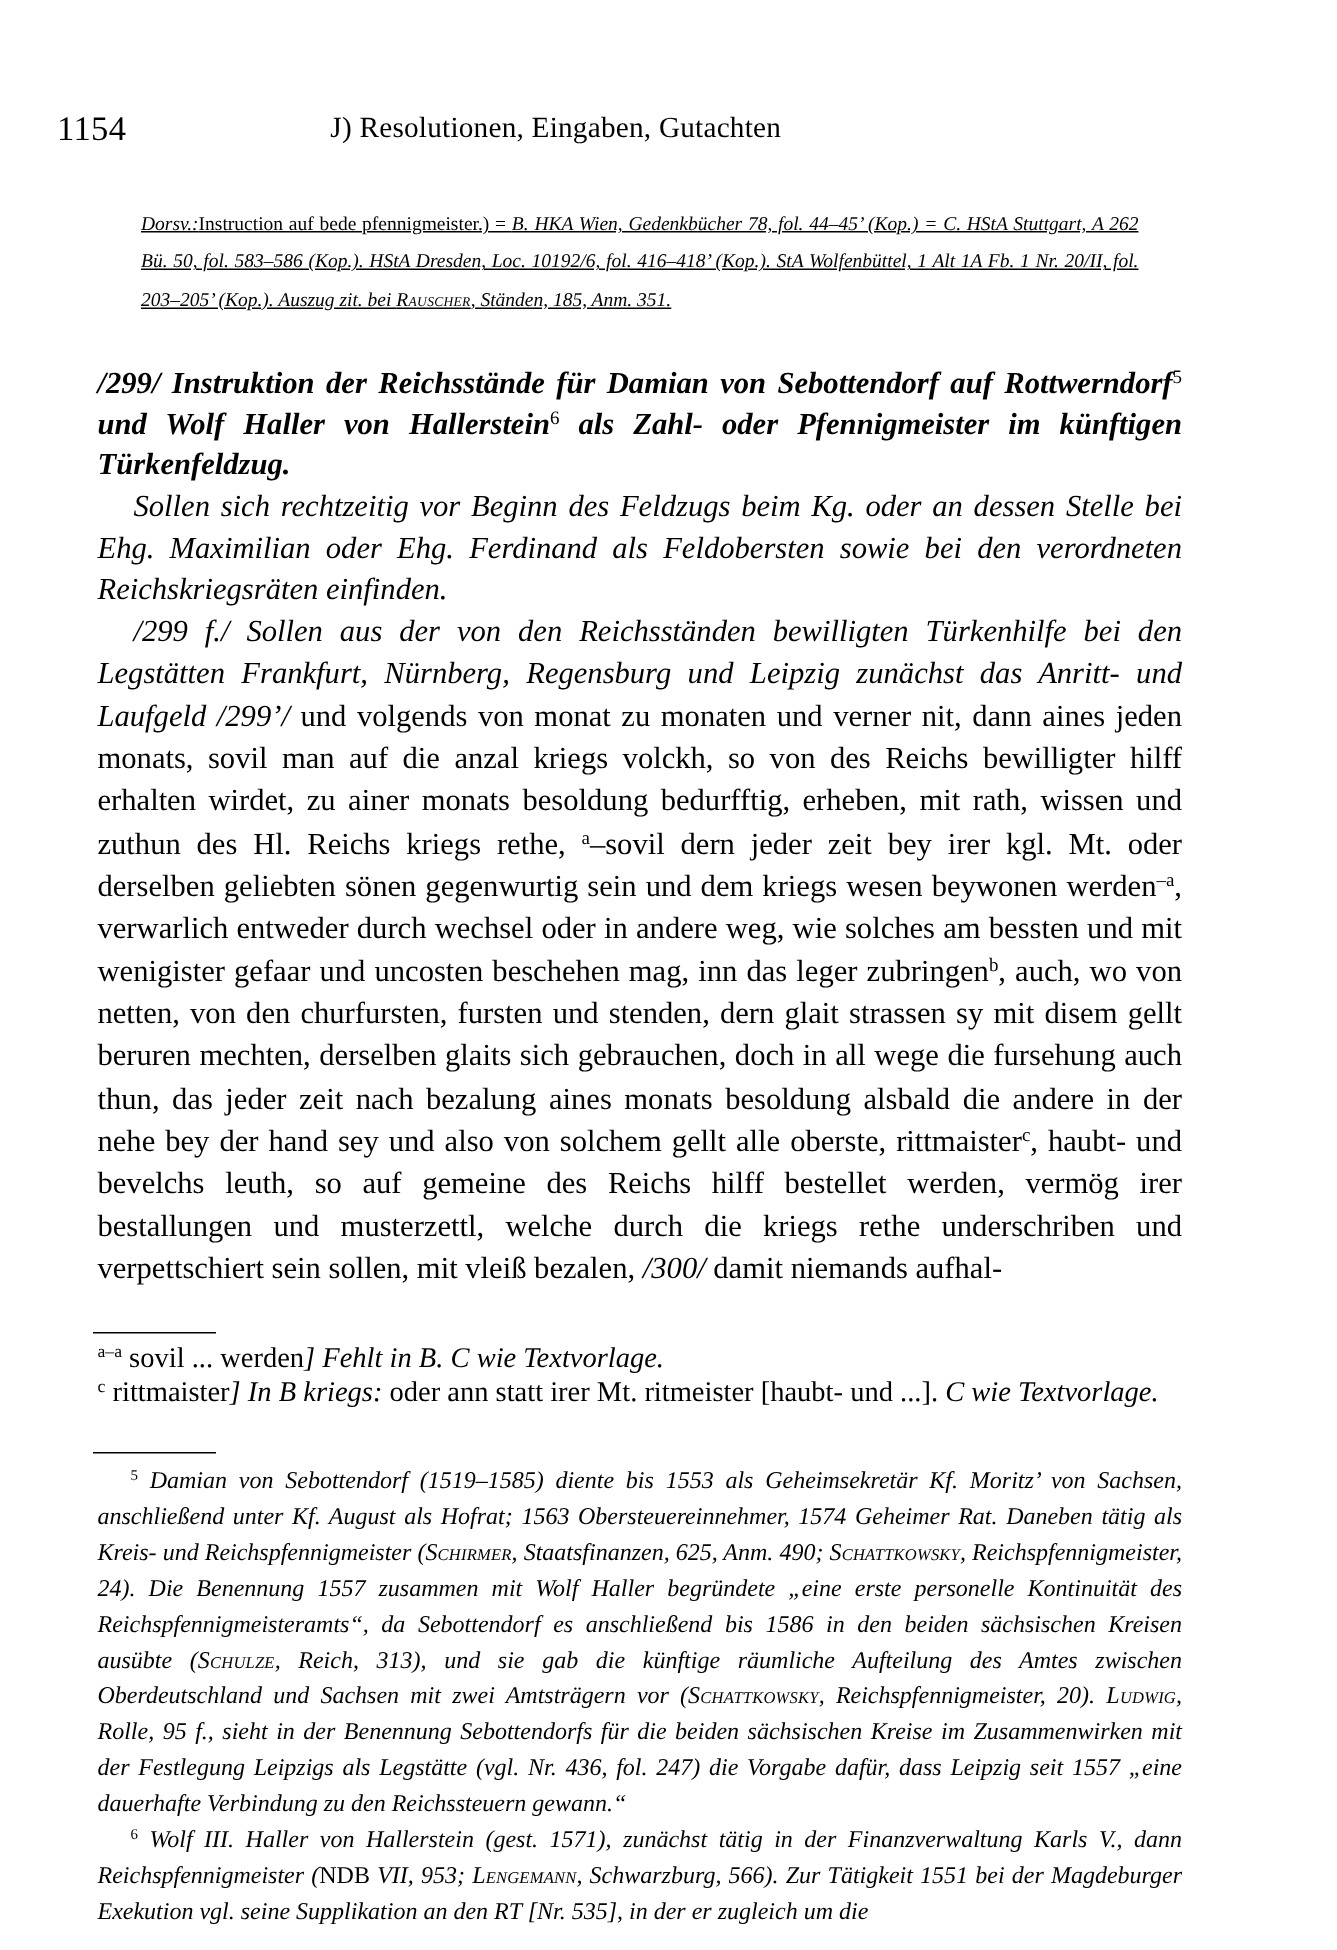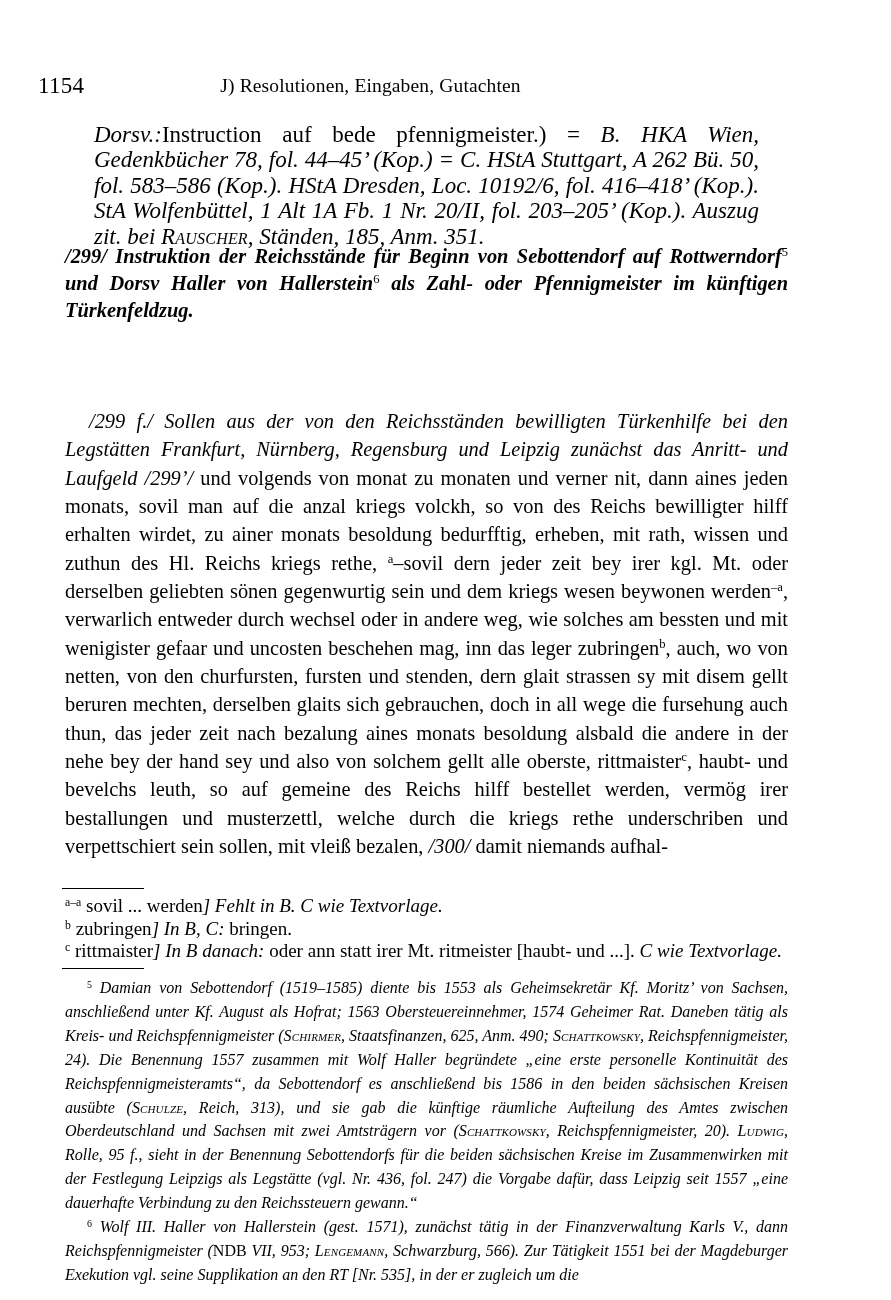--- a/index.html
+++ b/index.html
@@ -54,28 +54,29 @@
 
   
   .col {
     position: absolute;
     left: 65px;
     width: 723px;
   }
 
   
   .src-note {
-    top: 122px;
-    font-size: 23px;
+    top: 136px;
+    font-size: 13px;
     line-height: 25.4px;
     text-align: justify;
     font-style: italic;
     padding-left: 29px;
     width: 694px;
     box-sizing: border-box;
+    text-decoration: underline;
   }
   .src-note .rom { font-style: normal; }
   .sc {
     font-variant: small-caps;
     font-style: italic;
     letter-spacing: .2px;
   }
 
   
   .doc-head {
@@ -174,39 +175,37 @@
   <div class="running-head">
     <div class="folio">1154</div>
     <div class="head-title">J) Resolutionen, Eingaben, Gutachten</div>
   </div>
 
   <div class="col src-note">
     <i>Dorsv.:</i><span class="rom">Instruction auf bede pfennigmeister.) = </span><span>B. HKA Wien, Gedenkbücher 78, fol. 44–45’ (Kop.) = C. HStA Stuttgart, A 262 Bü. 50, fol. 583–586 (Kop.). HStA Dresden, Loc. 10192/6, fol. 416–418’ (Kop.). StA Wolfenbüttel, 1 Alt 1A Fb. 1 Nr. 20/II, fol. 203–205’ (Kop.). Auszug zit. bei </span><span class="sc">Rauscher</span><span>, Ständen, 185, Anm. 351.</span>
   </div>
 
   <div class="col doc-head">
-    <span>/299/</span><span> Instruktion der Reichsstände für Beginn von Sebottendorf auf  Rottwerndorf</span><sup>5</sup><span> und Dorsv Haller von Hallerstein</span><sup>6</sup><span> als Zahl- oder Pfennigmeister im künftigen Türkenfeldzug.</span>
-  </div>
-
+    <span>/299/</span><span> Instruktion der Reichsstände für Damian von Sebottendorf auf  Rottwerndorf</span><sup>5</sup><span> und Wolf Haller von Hallerstein</span><sup>6</sup><span> als Zahl- oder Pfennigmeister im künftigen Türkenfeldzug.</span>
+  </div>
+
+  <div class="col regest">Sollen sich rechtzeitig vor Beginn des Feldzugs beim Kg. oder an dessen Stelle bei Ehg. Maximilian oder Ehg. Ferdinand als Feldobersten sowie bei den verordneten Reichskriegsräten einfinden.</div>
 
   <div class="col body-text">
     <i>/299 f./</i><i> Sollen aus der von den Reichsständen bewilligten Türkenhilfe bei den Legstätten Frankfurt, Nürnberg, Regensburg und Leipzig zunächst das Anritt- und Laufgeld </i><i>/299’/</i><span> und volgends von monat zu monaten und verner nit, dann aines jeden monats, sovil man auf die anzal kriegs volckh, so von des Reichs bewilligter hilff erhalten wirdet, zu ainer monats besoldung bedurfftig, erheben, mit rath, wissen und zuthun des Hl. Reichs kriegs rethe, </span><sup>a</sup><span>–sovil dern jeder zeit bey irer kgl. Mt. oder derselben geliebten sönen gegenwurtig sein und dem kriegs wesen beywonen werden</span><sup>–a</sup><span>, verwarlich entweder durch wechsel oder in andere weg, wie solches am bessten und mit wenigister gefaar und uncosten beschehen mag, inn das leger zubringen</span><sup>b</sup><span>, auch, wo von netten, von den churfursten, fursten und stenden, dern glait strassen sy mit disem gellt beruren mechten, derselben glaits sich gebrauchen, doch in all wege die fursehung auch thun, das jeder zeit nach bezalung aines monats besoldung alsbald die andere in der nehe bey der hand sey und also von solchem gellt alle oberste, rittmaister</span><sup>c</sup><span>, haubt- und bevelchs leuth, so auf gemeine des Reichs hilff bestellet werden, vermög irer bestallungen und musterzettl, welche durch die kriegs rethe underschriben und verpettschiert sein sollen, mit vleiß bezalen, </span><i>/300/</i><span> damit niemands aufhal-</span>
   </div>
 
   <div class="rule-short" id="rule-app"></div>
 
   <div class="col apparatus">
     <div class="ap-line">
       <sup>a–a</sup><span> sovil ... werden</span><i>]</i><i> Fehlt in B. C wie Textvorlage.</i>
     </div>
     <div class="ap-line">
-      <sup>b</sup><span> zubringen</span><i>]</i><i> In B, C: </i><span>bringen.</span>
-    </div>
-    <div class="ap-line">
-      <sup>c</sup><span> rittmaister</span><i>]</i><i> In B danach: </i><span>oder ann statt irer Mt. ritmeister [haubt- und ...]. </span><i>C wie Textvorlage.</i>
+      <sup>c</sup><span> rittmaister</span><i>]</i><i> In B kriegs: </i><span>oder ann statt irer Mt. ritmeister [haubt- und ...]. </span><i>C wie Textvorlage.</i>
     </div>
   </div>
 
   <div class="rule-short" id="rule-note"></div>
 
   <div class="col footnotes">
     <div class="fn">
       <sup>5</sup><span> Damian von Sebottendorf (1519–1585) diente bis 1553 als Geheimsekretär Kf. Moritz’ von Sachsen, anschließend unter Kf. August als Hofrat; 1563 Obersteuereinnehmer, 1574 Geheimer Rat. Daneben tätig als Kreis- und Reichspfennigmeister (</span><span class="sc2">Schirmer</span><span>, Staatsfinanzen, 625, Anm. 490; </span><span class="sc2">Schattkowsky</span><span>, Reichspfennigmeister, 24). Die Benennung 1557 zusammen mit Wolf Haller begründete „eine erste personelle Kontinuität des Reichspfennigmeisteramts“, da Sebottendorf es anschließend bis 1586 in den beiden sächsischen Kreisen ausübte (</span><span class="sc2">Schulze</span><span>, Reich, 313), und sie gab die künftige räumliche Aufteilung des Amtes zwischen Oberdeutschland und Sachsen mit zwei Amtsträgern vor (</span><span class="sc2">Schattkowsky</span><span>, Reichspfennigmeister, 20). </span><span class="sc2">Ludwig</span><span>, Rolle, 95 f., sieht in der Benennung Sebottendorfs für die beiden sächsischen Kreise im Zusammenwirken mit der Festlegung Leipzigs als Legstätte (vgl. Nr. 436, fol. 247) die Vorgabe dafür, dass Leipzig seit 1557 „eine dauerhafte Verbindung zu den Reichssteuern gewann.“</span>
     </div>
     <div class="fn">

